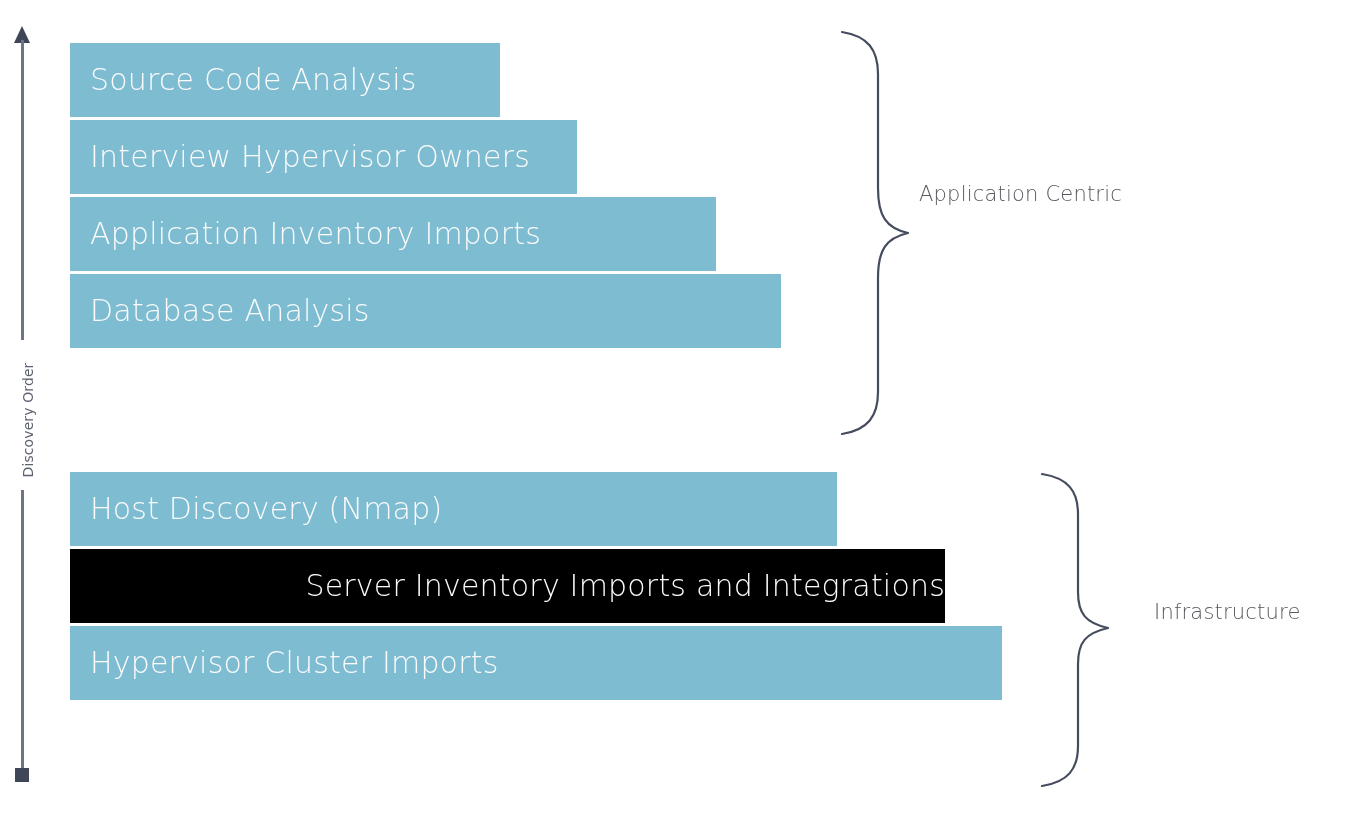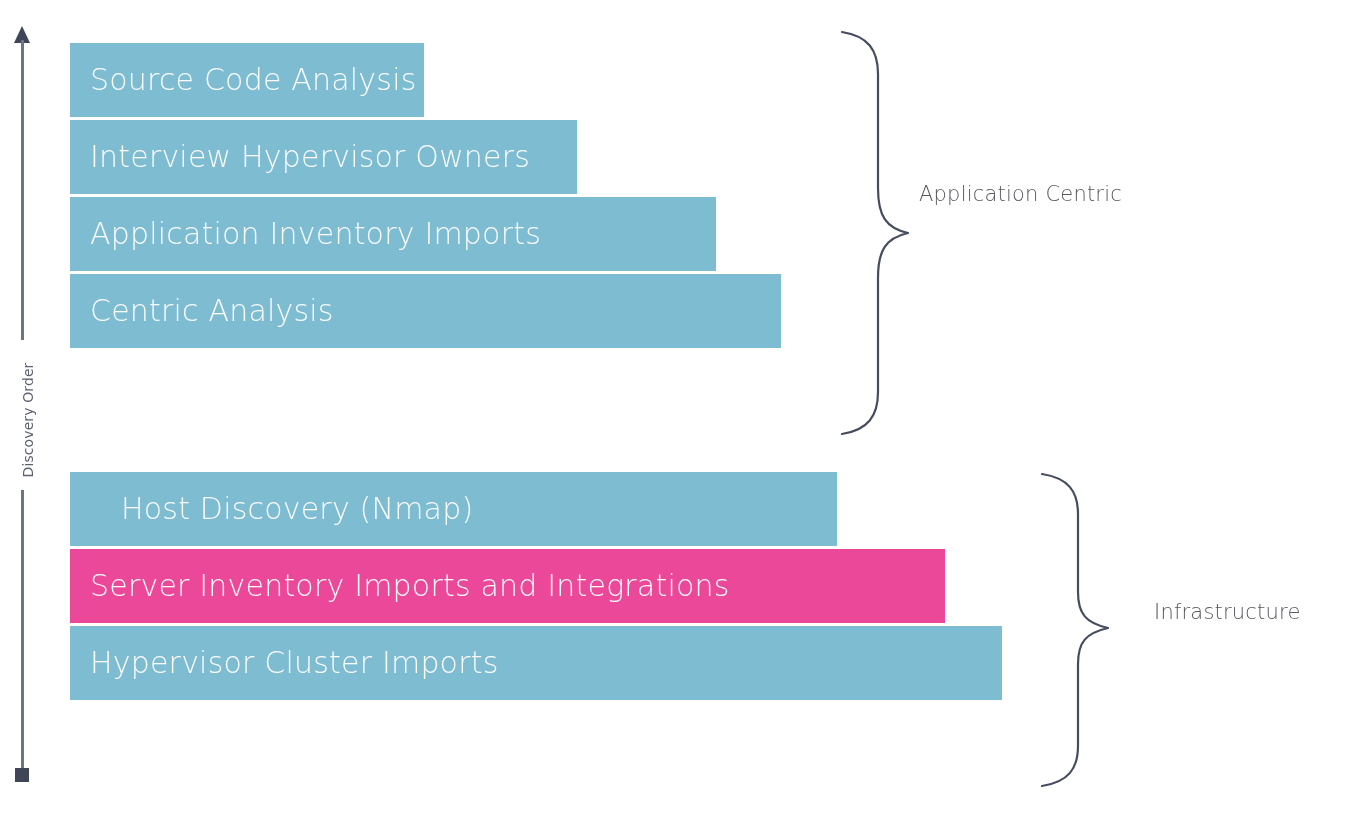--- a/index.html
+++ b/index.html
@@ -132,46 +132,46 @@
   <div class="axis-wrap">
     <div class="axis-arrow" style="border-bottom-color: rgb(63, 70, 87);"></div>
     <div class="axis-line axis-line-top" style="background: rgb(109, 116, 134);"></div>
     <div class="axis-label" style="color: rgb(93, 98, 112);">Discovery Order</div>
     <div class="axis-line axis-line-bottom" style="background: rgb(109, 116, 134);"></div>
     <div class="axis-cap" style="background: rgb(63, 70, 87); border-color: rgb(63, 70, 87);"></div>
   </div>
 
   <div class="bar-group" id="group-application">
 
-    <div class="bar" style="width: 354px; background: rgb(125, 188, 209);">
+    <div class="bar" style="width: 430px; background: rgb(125, 188, 209);">
       <span class="bar-label" style="color: rgb(251, 251, 251);">Source Code Analysis</span>
     </div>
 
     <div class="bar" style="width: 507px; background: rgb(125, 188, 209);">
       <span class="bar-label" style="color: rgb(251, 251, 251);">Interview Hypervisor Owners</span>
     </div>
 
 
     <div class="bar" style="width: 646px; background: rgb(125, 188, 209);">
       <span class="bar-label" style="color: rgb(251, 251, 251);">Application Inventory Imports</span>
     </div>
 
     <div class="bar" style="width: 711px; background: rgb(125, 188, 209);">
-      <span class="bar-label" style="color: rgb(251, 251, 251);">Centric Analysis</span>
+      <span class="bar-label" style="color: rgb(251, 251, 251);">Database Analysis</span>
     </div>
   </div>
 
   <div class="bar-group" id="group-infrastructure">
 
-    <div class="bar" style="width: 767px; background: rgb(125, 188, 209); padding-left: 31px;">
+    <div class="bar" style="width: 767px; background: rgb(125, 188, 209);">
       <span class="bar-label" style="color: rgb(251, 251, 251);">Host Discovery (Nmap)</span>
     </div>
 
 
-    <div class="bar" style="width: 875px; background: #ec4899;">
+    <div class="bar" style="width: 875px; background: #000000; justify-content: flex-end;">
       <span class="bar-label" style="color: rgb(251, 251, 251);">Server Inventory Imports and Integrations</span>
     </div>
 
     <div class="bar" style="width: 932px; background: rgb(125, 188, 209);">
       <span class="bar-label" style="color: rgb(251, 251, 251);">Hypervisor Cluster Imports</span>
     </div>
   </div>
 
   <div class="brace" id="brace-application">
     <svg width="80" height="410" viewBox="0 0 80 410" aria-hidden="true">

